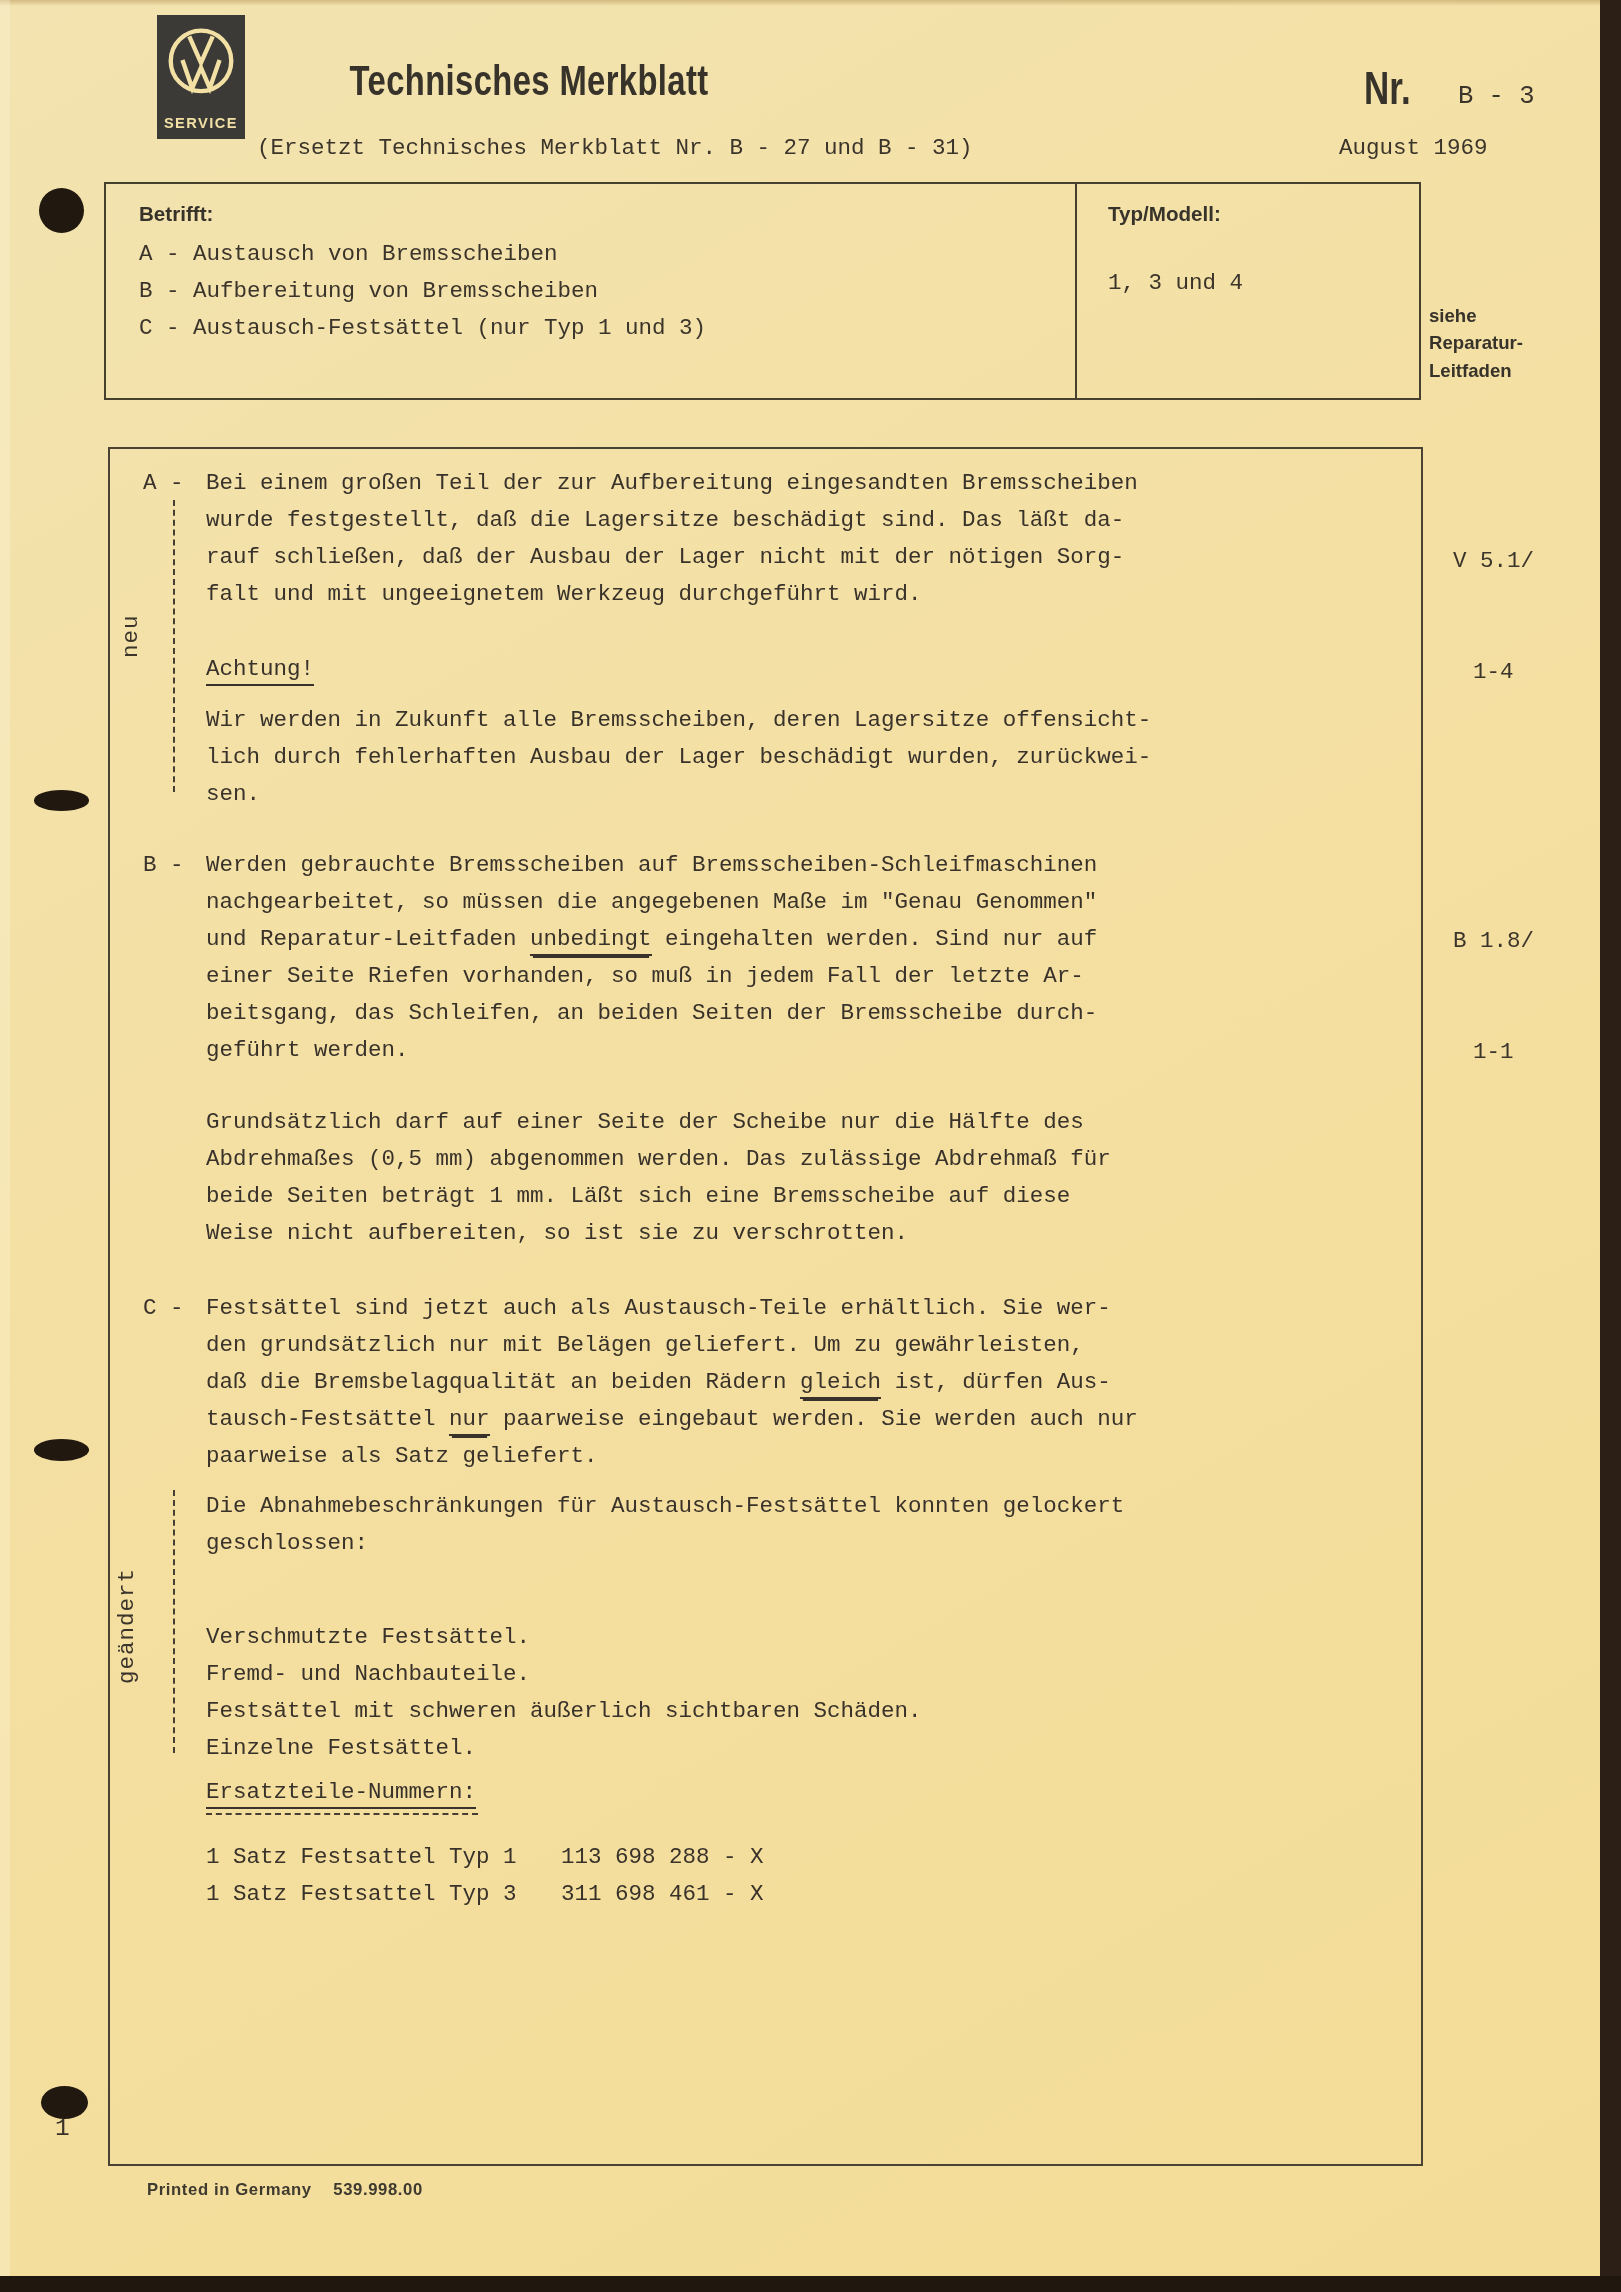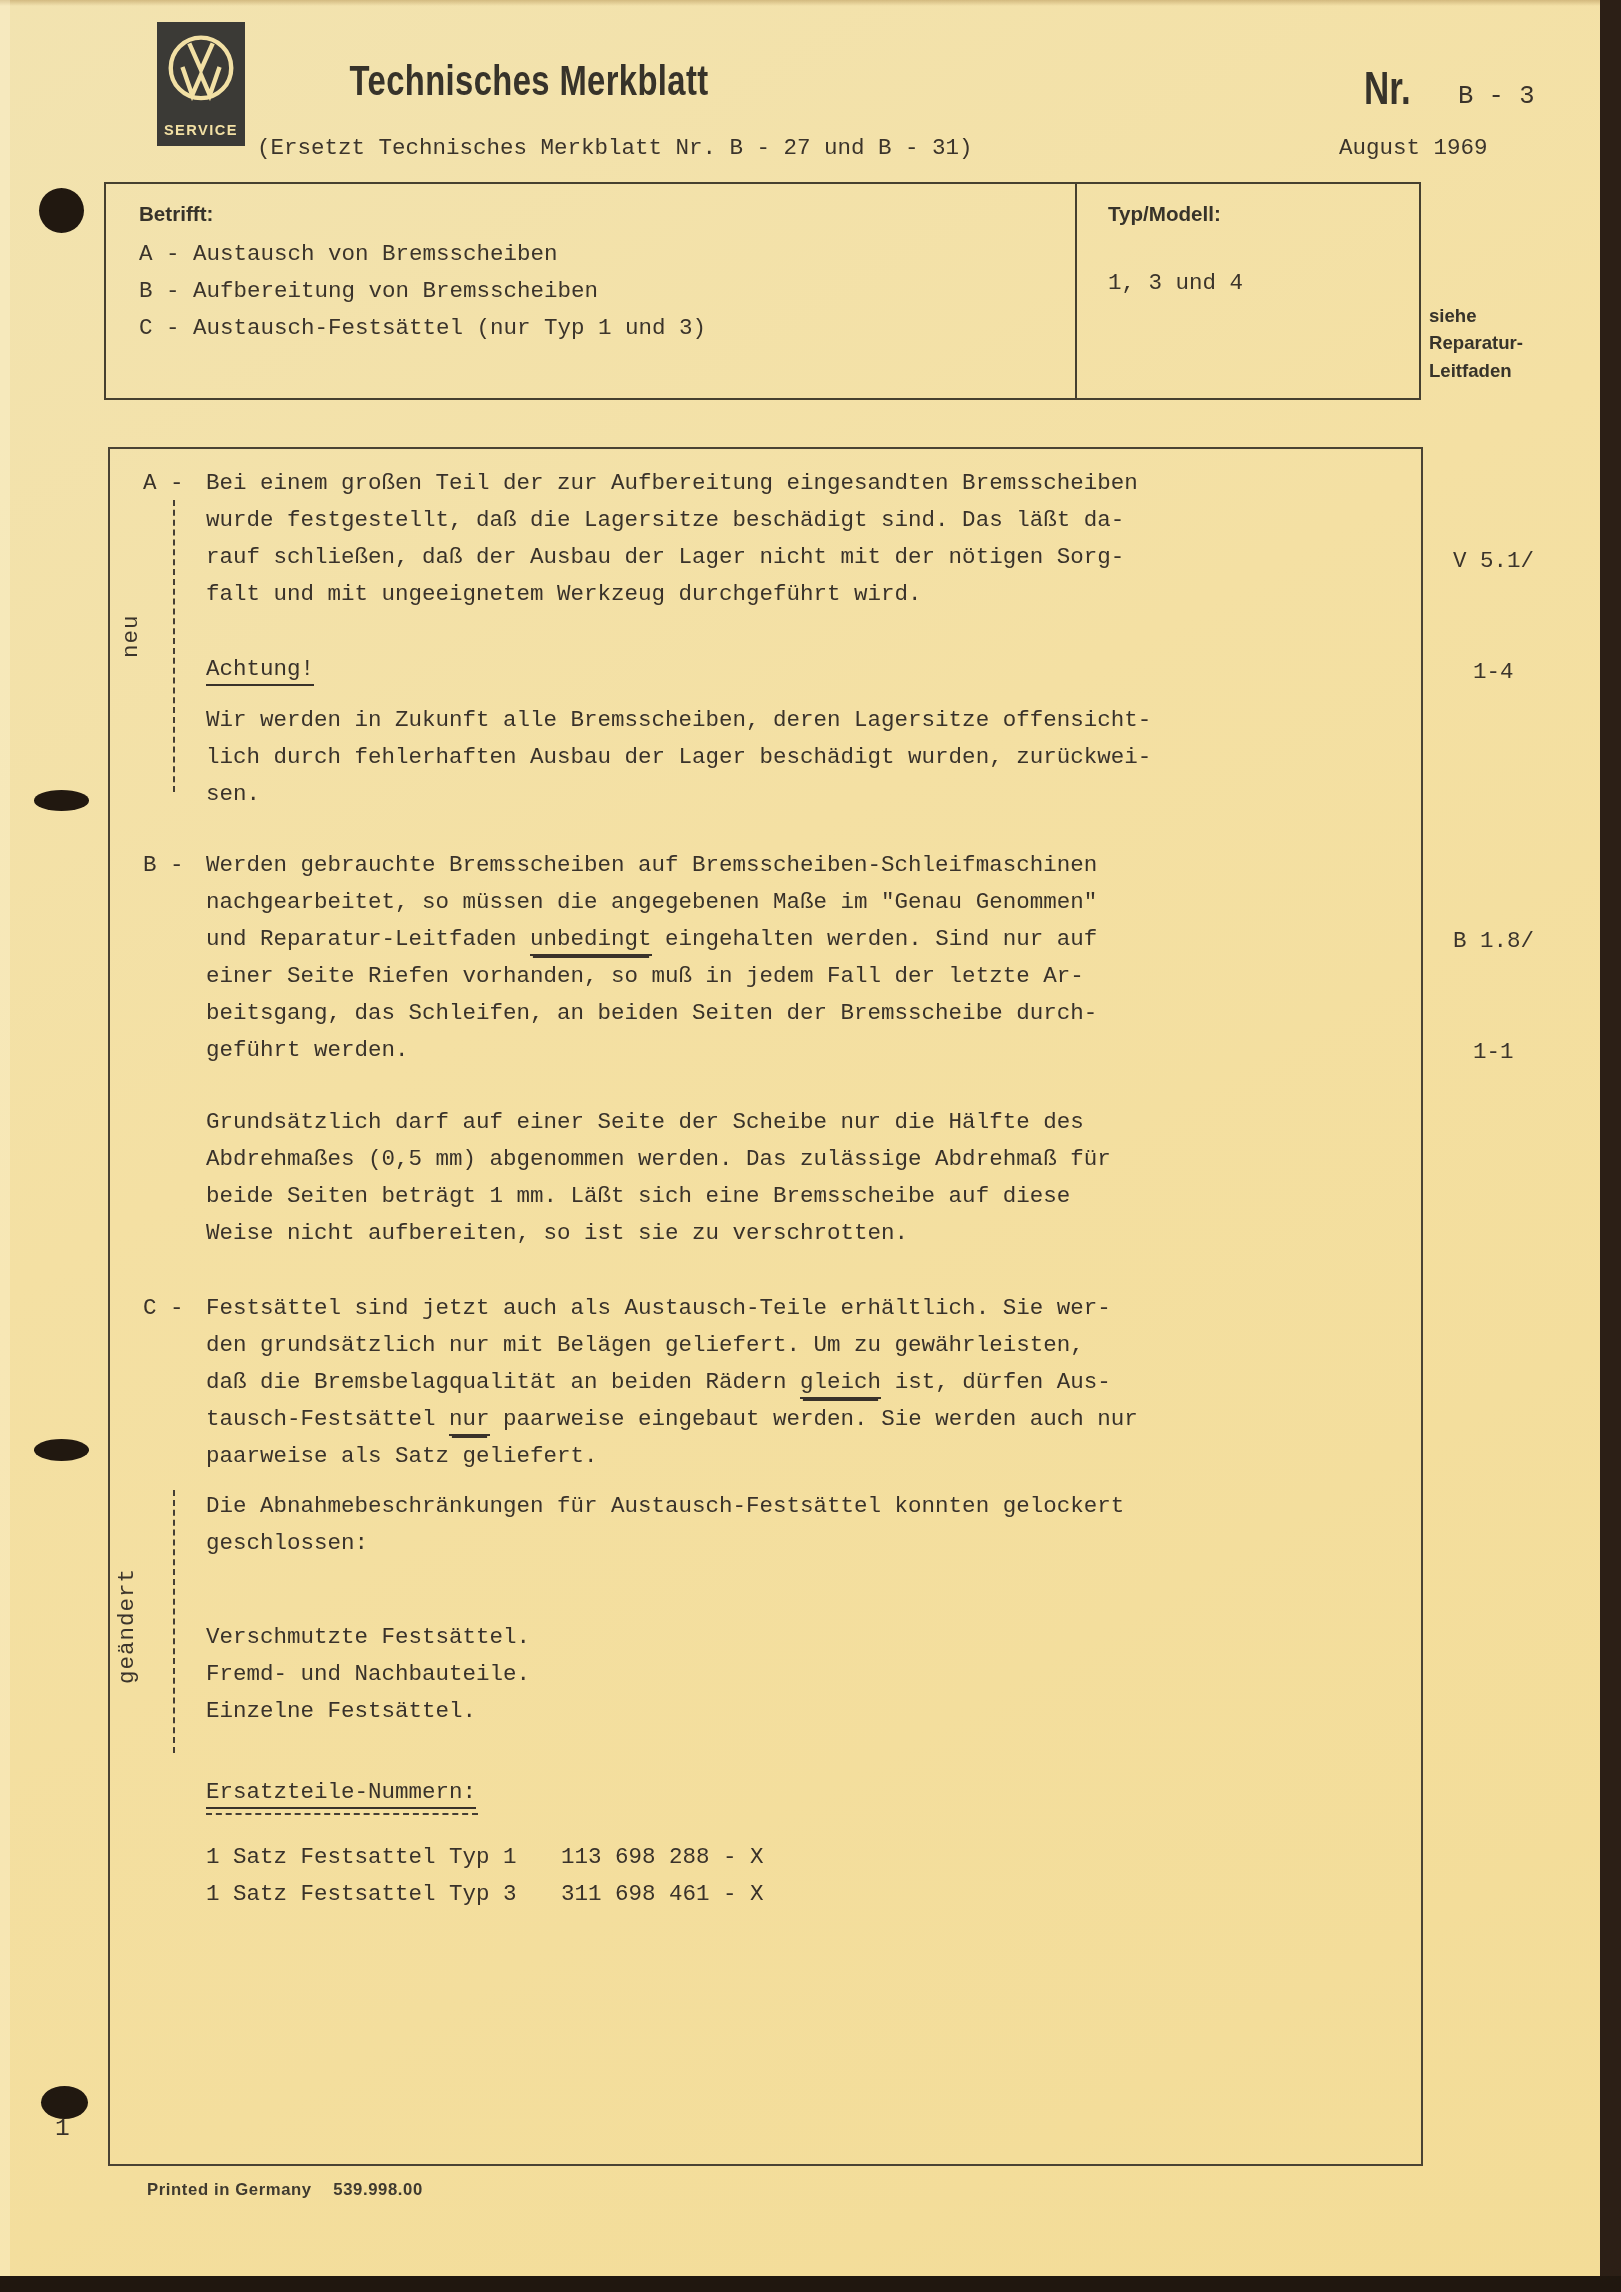--- a/index.html
+++ b/index.html
@@ -16,21 +16,21 @@
   .edge-bottom{position:absolute;left:0;bottom:0;width:100%;height:16.7px;background:#20170f;}
   .edge-top{position:absolute;left:0;top:0;width:100%;height:5.9px;background:linear-gradient(#c2a468,rgba(194,164,104,0));opacity:.65;}
   .edge-left{position:absolute;left:0;top:0;width:9.8px;height:100%;background:rgba(255,250,224,.30);}
   
   .hole{position:absolute;background:#211810;border-radius:50%;}
   #hole-0{left:39px;top:188px;width:45px;height:45px;}
   #hole-1{left:34px;top:790px;width:55px;height:20.6px;}
   #hole-2{left:34px;top:1439px;width:55px;height:21.6px;}
   #hole-3{left:41px;top:2086px;width:47px;height:33px;}
   
-  .logo-box{position:absolute;left:157px;top:22px;width:88px;height:124px;background:#3b3a36;text-align:right;}
+  .logo-box{position:absolute;left:157px;top:15px;width:88px;height:124px;background:#3b3a36;text-align:right;}
   
   .sansb{font-weight:bold;color:#37332a;}
   .scalex{display:inline-block;transform:scaleX(0.78);transform-origin:center;}
   .scalex-l{display:inline-block;transform:scaleX(0.76);transform-origin:left;}
   .title-wrap{position:absolute;left:284px;top:57px;width:490px;text-align:center;font-size:42px;letter-spacing:0.5px;}
   .subtitle{position:absolute;left:257px;top:135px;font-family:"Liberation Mono",monospace;font-size:22.5px;color:#3b342b;white-space:pre;}
   .nr-label{position:absolute;left:1364px;top:61px;font-size:46px;}
   .nr-value{position:absolute;left:1458px;top:82px;font-family:"Liberation Mono",monospace;font-size:25.5px;color:#3b342b;white-space:pre;}
   .date{position:absolute;left:1339px;top:135px;font-family:"Liberation Mono",monospace;font-size:22.5px;color:#3b342b;white-space:pre;}
   
@@ -142,21 +142,21 @@
   <div class="vlabel" id="marker-label-1">geändert</div>
 
   <div id="body-blocks">
       <div class="block" id="blk-a_para1"><span class="lbl">A -</span><div class="lines"><div class="tline"><span>Bei einem großen Teil der zur Aufbereitung eingesandten Bremsscheiben</span></div><div class="tline"><span>wurde festgestellt, daß die Lagersitze beschädigt sind. Das läßt da-</span></div><div class="tline"><span>rauf schließen, daß der Ausbau der Lager nicht mit der nötigen Sorg-</span></div><div class="tline"><span>falt und mit ungeeignetem Werkzeug durchgeführt wird.</span></div></div></div>
       <div class="block" id="blk-a_head"><div class="lines"><div class="tline"><span class="u-s">Achtung!</span></div></div></div>
       <div class="block" id="blk-a_para2"><div class="lines"><div class="tline"><span>Wir werden in Zukunft alle Bremsscheiben, deren Lagersitze offensicht-</span></div><div class="tline"><span>lich durch fehlerhaften Ausbau der Lager beschädigt wurden, zurückwei-</span></div><div class="tline"><span>sen.</span></div></div></div>
       <div class="block" id="blk-b_para1"><span class="lbl">B -</span><div class="lines"><div class="tline"><span>Werden gebrauchte Bremsscheiben auf Bremsscheiben-Schleifmaschinen</span></div><div class="tline"><span>nachgearbeitet, so müssen die angegebenen Maße im "Genau Genommen"</span></div><div class="tline"><span>und Reparatur-Leitfaden </span><span class="u-d">unbedingt</span><span> eingehalten werden. Sind nur auf</span></div><div class="tline"><span>einer Seite Riefen vorhanden, so muß in jedem Fall der letzte Ar-</span></div><div class="tline"><span>beitsgang, das Schleifen, an beiden Seiten der Bremsscheibe durch-</span></div><div class="tline"><span>geführt werden.</span></div></div></div>
       <div class="block" id="blk-b_para2"><div class="lines"><div class="tline"><span>Grundsätzlich darf auf einer Seite der Scheibe nur die Hälfte des</span></div><div class="tline"><span>Abdrehmaßes (0,5 mm) abgenommen werden. Das zulässige Abdrehmaß für</span></div><div class="tline"><span>beide Seiten beträgt 1 mm. Läßt sich eine Bremsscheibe auf diese</span></div><div class="tline"><span>Weise nicht aufbereiten, so ist sie zu verschrotten.</span></div></div></div>
       <div class="block" id="blk-c_para1"><span class="lbl">C -</span><div class="lines"><div class="tline"><span>Festsättel sind jetzt auch als Austausch-Teile erhältlich. Sie wer-</span></div><div class="tline"><span>den grundsätzlich nur mit Belägen geliefert. Um zu gewährleisten,</span></div><div class="tline"><span>daß die Bremsbelagqualität an beiden Rädern </span><span class="u-d">gleich</span><span> ist, dürfen Aus-</span></div><div class="tline"><span>tausch-Festsättel </span><span class="u-d">nur</span><span> paarweise eingebaut werden. Sie werden auch nur</span></div><div class="tline"><span>paarweise als Satz geliefert.</span></div></div></div>
       <div class="block" id="blk-c_para2"><div class="lines"><div class="tline"><span>Die Abnahmebeschränkungen für Austausch-Festsättel konnten gelockert</span></div><div class="tline"><span>geschlossen:</span></div></div></div>
-      <div class="block" id="blk-c_list"><div class="lines"><div class="tline"><span>Verschmutzte Festsättel.</span></div><div class="tline"><span>Fremd- und Nachbauteile.</span></div><div class="tline"><span>Einzelne Festsättel.</span></div></div></div>
+      <div class="block" id="blk-c_list"><div class="lines"><div class="tline"><span>Verschmutzte Festsättel.</span></div><div class="tline"><span>Fremd- und Nachbauteile.</span></div><div class="tline"><span>Festsättel mit schweren äußerlich sichtbaren Schäden.</span></div><div class="tline"><span>Einzelne Festsättel.</span></div></div></div>
       <div class="block" id="blk-parts_head"><div class="lines"><div class="tline"><span class="u-s">Ersatzteile-Nummern:</span></div></div></div>
     </div>
   <div class="dash-underline"></div>
   <div id="parts-rows"><div class="tline"><span class="parts-item">1 Satz Festsattel Typ 1</span><span>113 698 288 - X</span></div><div class="tline"><span class="parts-item">1 Satz Festsattel Typ 3</span><span>311 698 461 - X</span></div></div>
 
   <div class="page-number">1</div>
   <div class="footer-note">
     <span>Printed in Germany</span><span class="code">539.998.00</span>
   </div>
 

